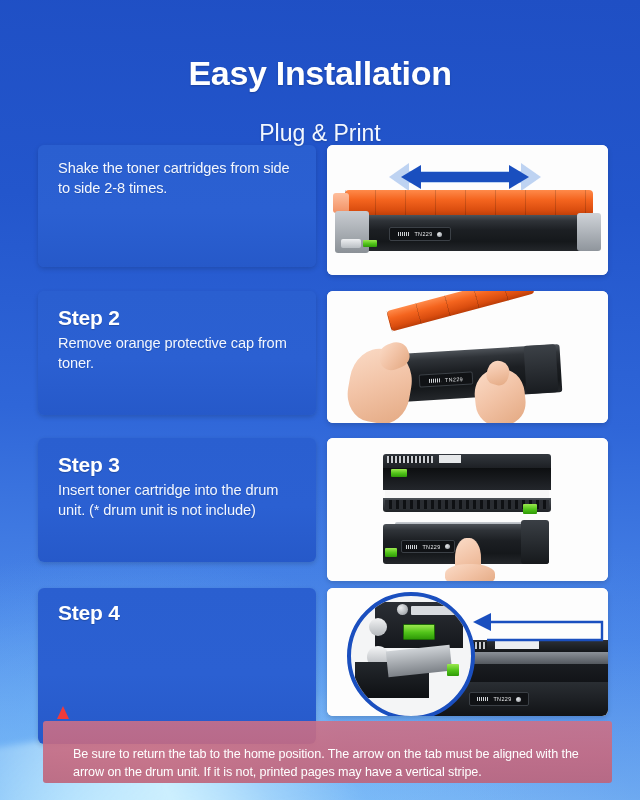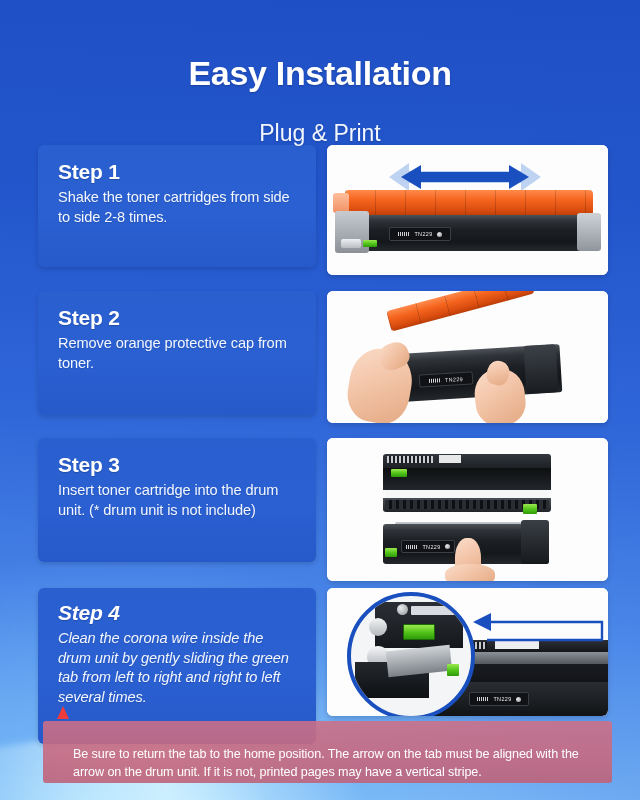--- a/index.html
+++ b/index.html
@@ -116,21 +116,20 @@
 
 <div class="page">
 
   <div class="hdr">
     <h1>Easy Installation</h1>
     <h2>Plug &amp; Print</h2>
   </div>
 
   <div class="step" style="left:38px;top:145px;width:572px;height:130px;">
     <div class="txtcard" style="width:278px;height:122px;">
-      <p class="stitle">Step 1</p>
       <p class="sdesc">Shake the toner cartridges from side to side 2-8 times.</p>
     </div>
 
     <div class="imgcard" style="left:289px;width:281px;height:130px;">
       <div class="photo">
 
         <div class="dblarrow">
           <svg width="281" height="60" viewBox="0 0 281 60" style="position:absolute;left:0;top:10px;">
             <g fill="#aac6ef" opacity="0.75">
               <path d="M62 22 L82 8 L82 36 Z"></path>
@@ -222,23 +221,22 @@
           <span class="dot"></span>
         </div>
 
         <div class="hand" style="left:128px;top:100px;width:26px;height:44px;"></div>
         <div class="hand" style="left:118px;top:126px;width:50px;height:22px;"></div>
       </div>
     </div>
   </div>
 
   <div class="step" style="left:38px;top:588px;width:572px;height:128px;">
-    <div class="txtcard" style="width:278px;height:156px;padding-top:12px;font-style:italic;">
+    <div class="txtcard" style="width:278px;height:156px;padding-top:12px;">
       <p class="stitle">Step 4</p>
-      <p class="sdesc">Clean the corona wire inside the drum unit by gently sliding the green tab from left to right and right to left several times.</p>
     </div>
 
     <div class="imgcard" style="left:289px;width:281px;height:128px;">
       <div class="photo">
 
         <div style="position:absolute;left:104px;top:52px;width:178px;height:12px;background:linear-gradient(180deg,#2c3036,#14171a);"></div>
         <div style="position:absolute;left:108px;top:54px;width:52px;height:7px;background:repeating-linear-gradient(90deg,#c5c8cc 0 2px,#15181b 2px 4px);"></div>
         <div style="position:absolute;left:168px;top:53px;width:44px;height:8px;background:#eceef0;"></div>
         <div style="position:absolute;left:104px;top:64px;width:178px;height:14px;background:linear-gradient(180deg,#8b9198,#4a4f55);"></div>
         <div style="position:absolute;left:104px;top:76px;width:178px;height:30px;background:linear-gradient(180deg,#1a1d21,#0c0e11);"></div>

